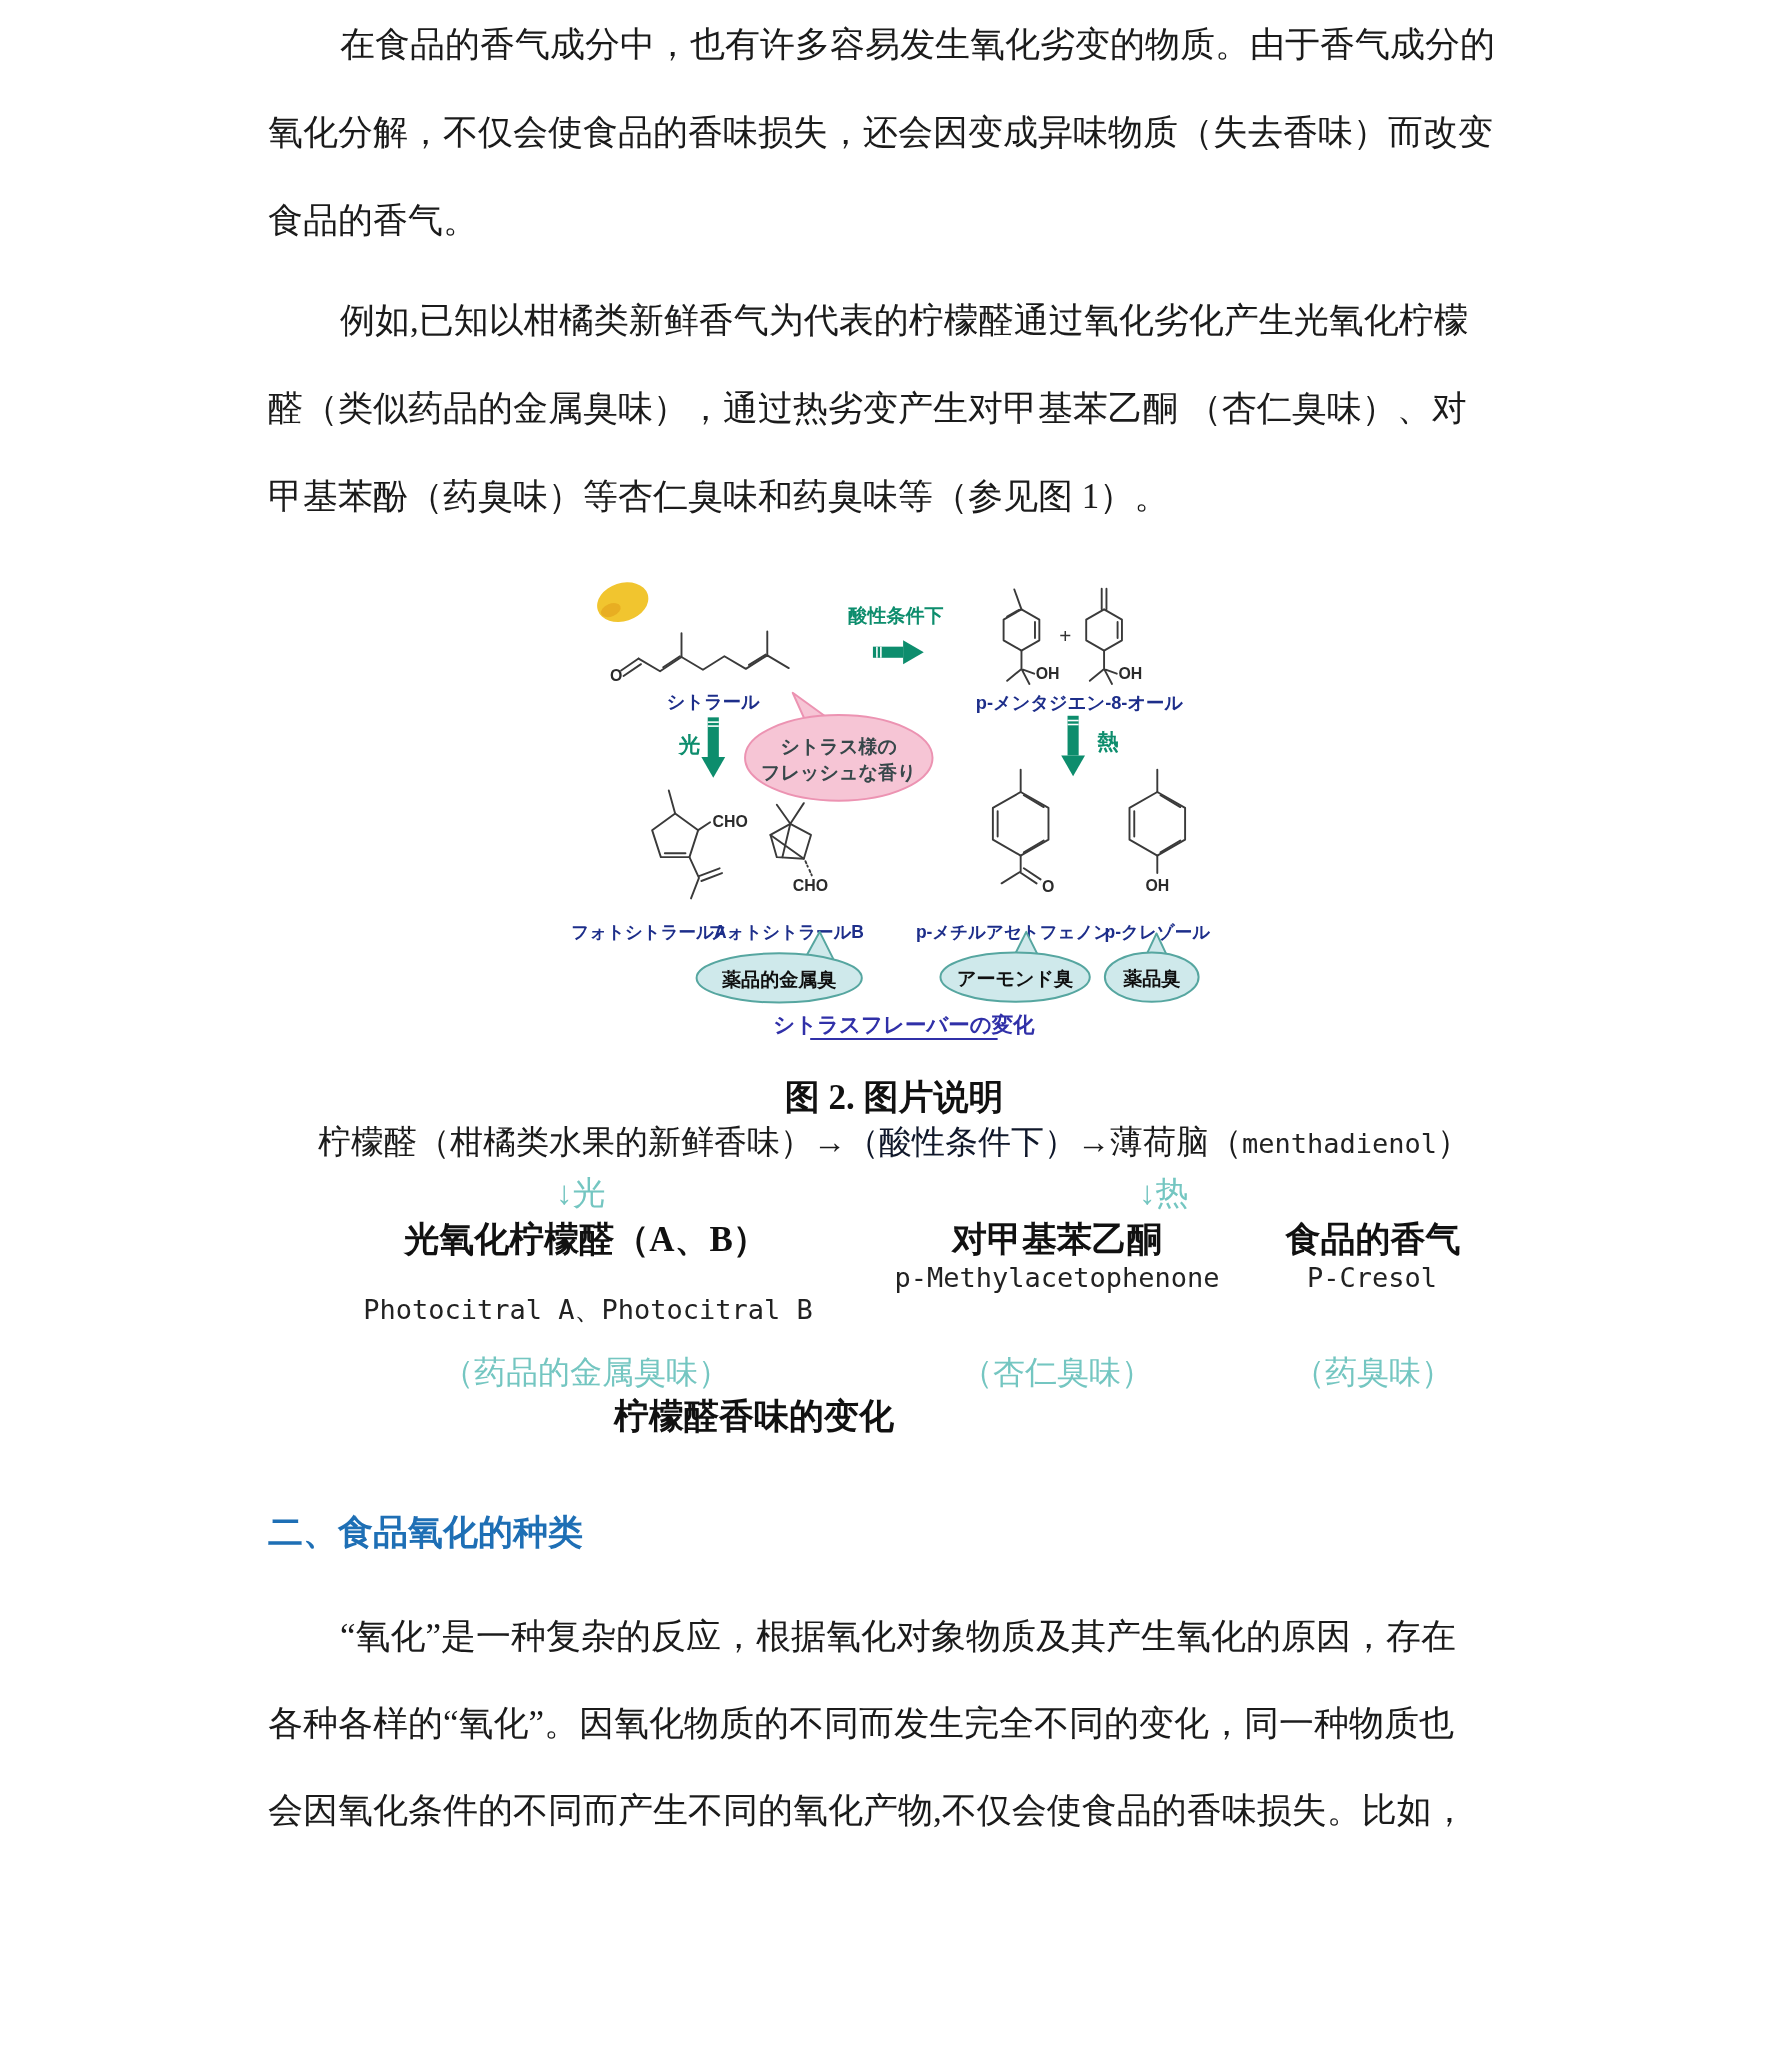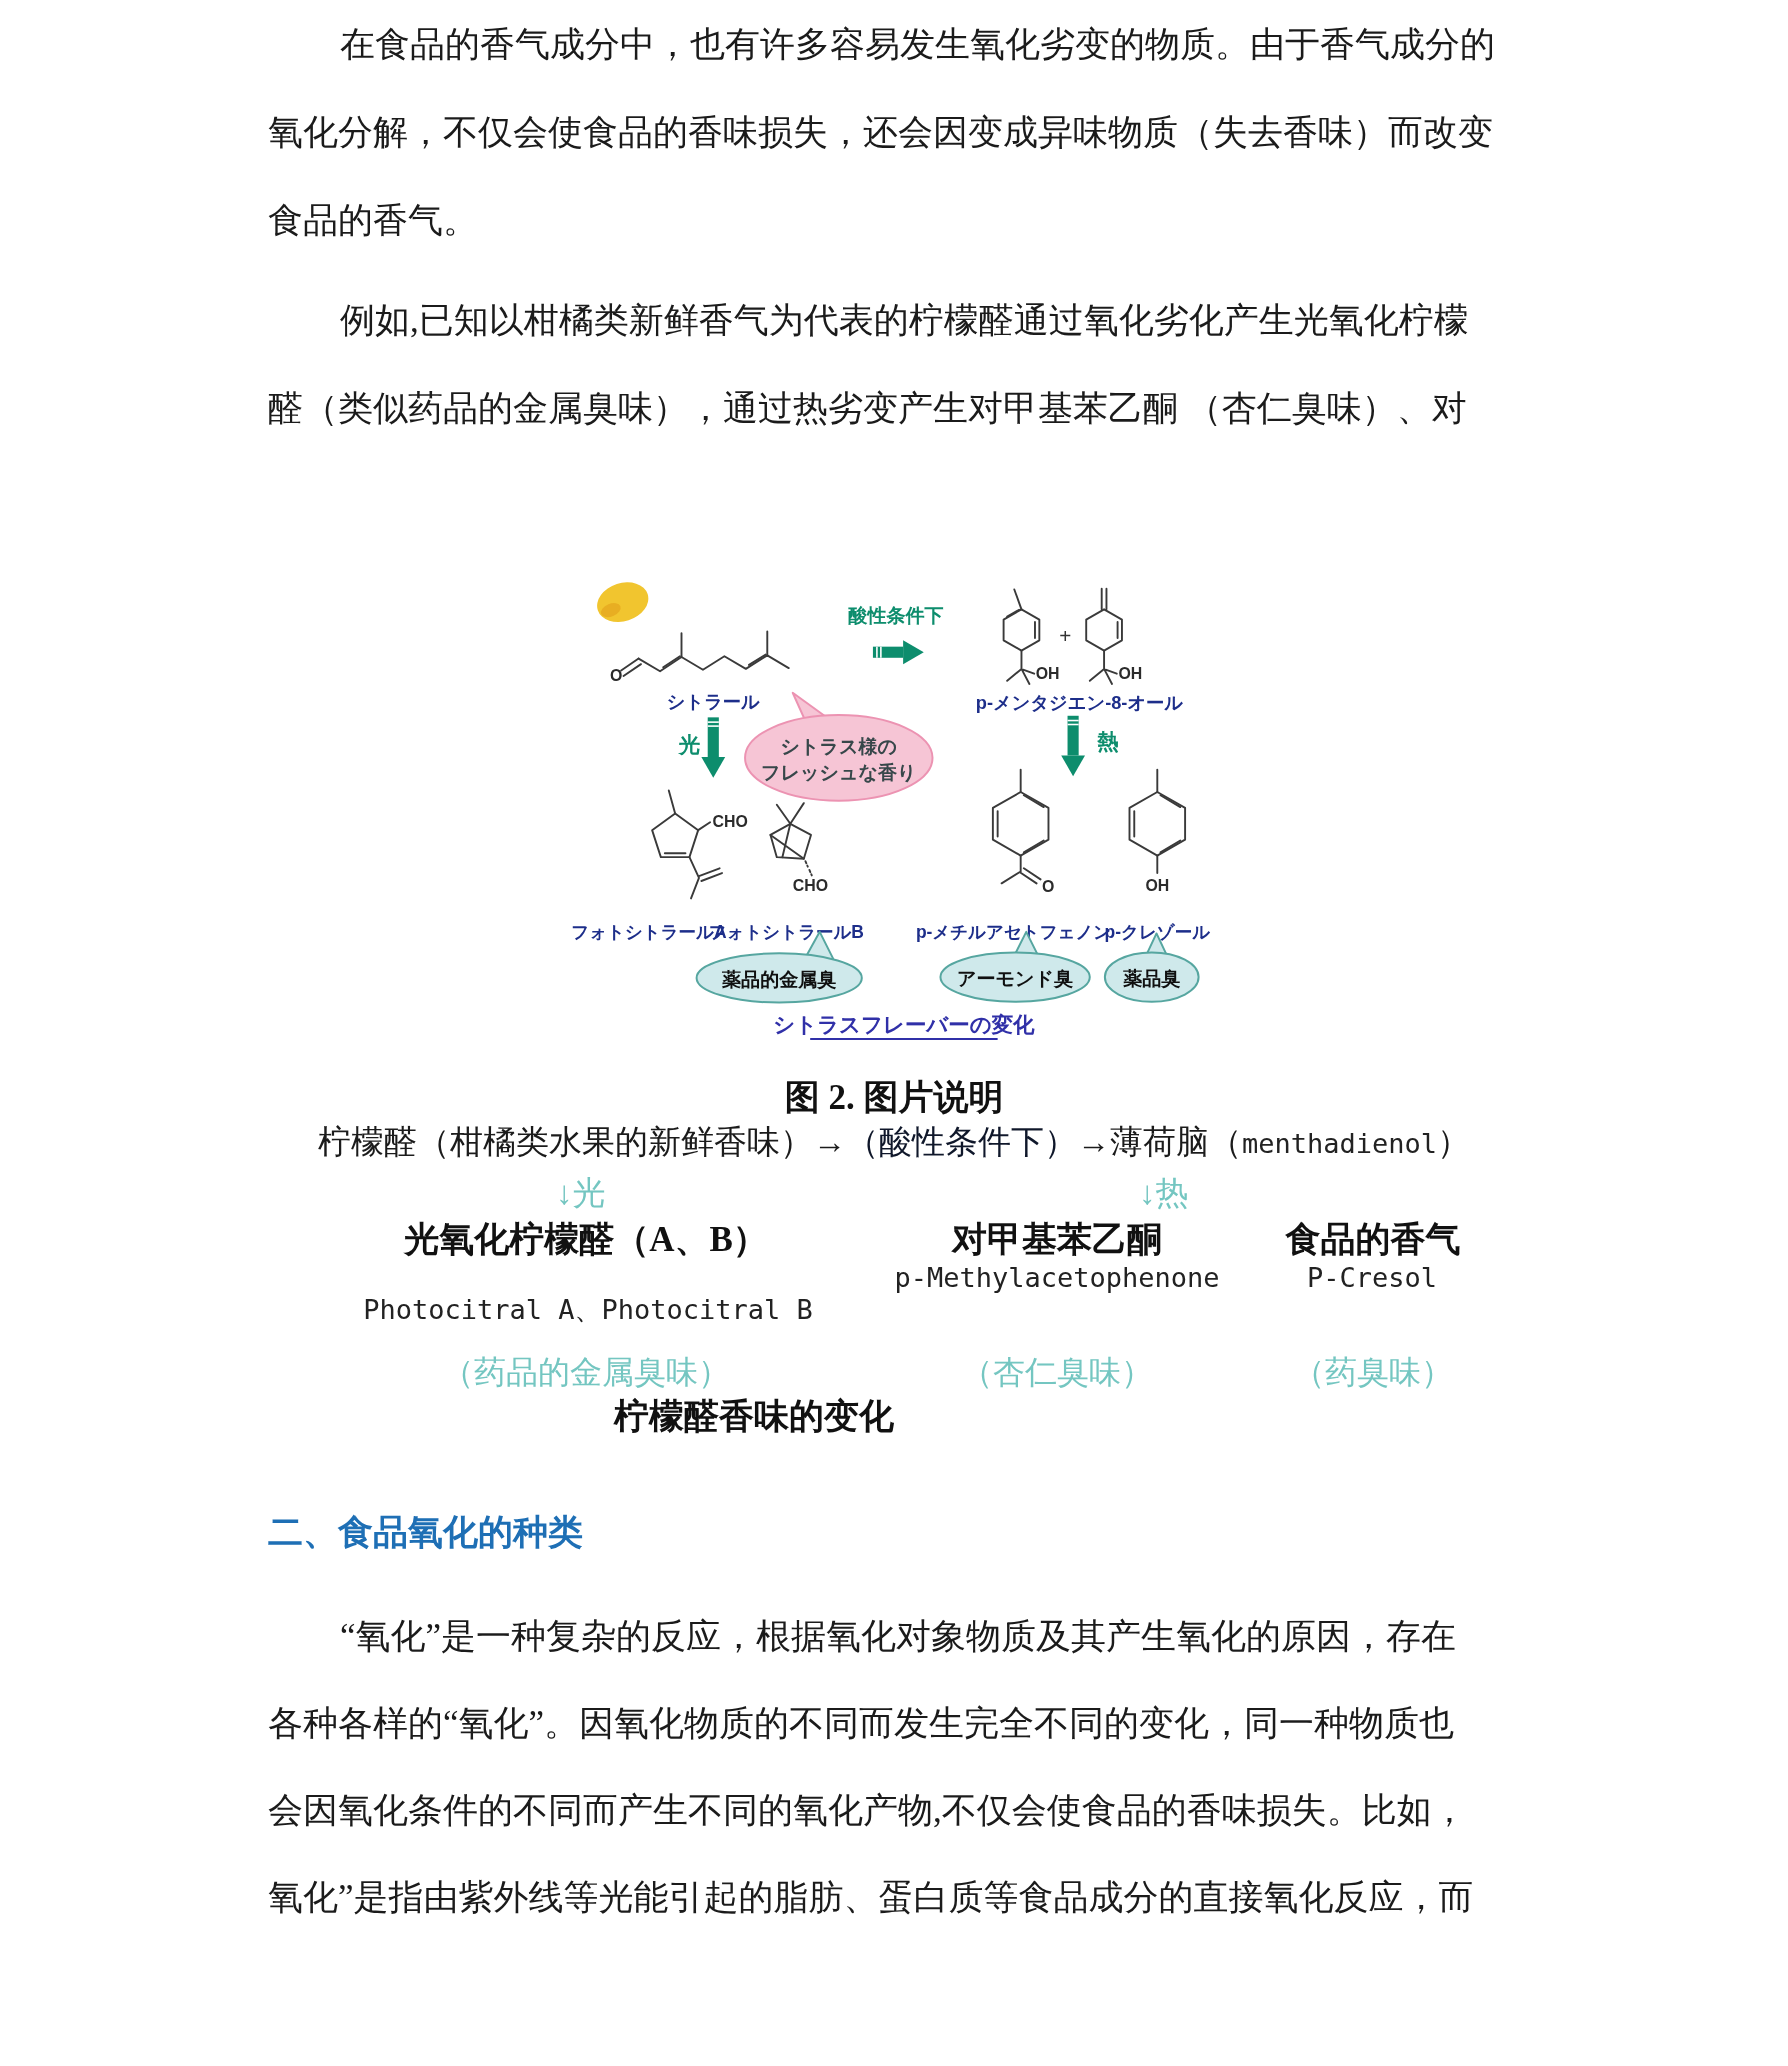--- a/index.html
+++ b/index.html
@@ -39,20 +39,21 @@
 
   <div class="para" style="top:0.8px;">
     <div class="ln indent">在食品的香气成分中，也有许多容易发生氧化劣变的物质。由于香气成分的</div>
     <div class="ln">氧化分解，不仅会使食品的香味损失，还会因变成异味物质（失去香味）而改变</div>
     <div class="ln">食品的香气。</div>
   </div>
 
   <div class="para" style="top:277px;">
     <div class="ln indent">例如,已知以柑橘类新鲜香气为代表的柠檬醛通过氧化劣化产生光氧化柠檬</div>
     <div class="ln">醛（类似药品的金属臭味），通过热劣变产生对甲基苯乙酮 （杏仁臭味）、对</div>
+    <div class="ln">甲基苯酚（药臭味）等杏仁臭味和药臭味等（参见图 1）。</div>
   </div>
 
   <div class="figure">
     <svg width="699" height="461" viewBox="0 0 880 580">
 
       <g>
         <ellipse cx="84" cy="29" rx="33" ry="24" fill="#f1c52f" transform="rotate(-18 84 29)"></ellipse>
         <ellipse cx="69" cy="39" rx="13" ry="8" fill="#e8ae22" transform="rotate(-22 69 39)"></ellipse>
       </g>
 
@@ -192,17 +193,16 @@
   <span class="abs ctr odor" style="left:1373px;top:1351px;">（药臭味）</span>
 
   <div class="flowfooter" style="top:1393px;">柠檬醛香味的变化</div>
 
   <div class="heading" style="top:1509px;">二、食品氧化的种类</div>
 
   <div class="para" style="top:1593px;line-height:87px;">
     <div class="ln indent" style="height:87px;">“氧化”是一种复杂的反应，根据氧化对象物质及其产生氧化的原因，存在</div>
     <div class="ln" style="height:87px;">各种各样的“氧化”。因氧化物质的不同而发生完全不同的变化，同一种物质也</div>
     <div class="ln" style="height:87px;">会因氧化条件的不同而产生不同的氧化产物,不仅会使食品的香味损失。比如，</div>
-    <div class="ln" style="height:87px;">氧化”是指由紫外线等光能引起的脂肪、蛋白质等食品成分的直接氧化反应，而</div>
   </div>
 
 </div>
 
 
 </body></html>

